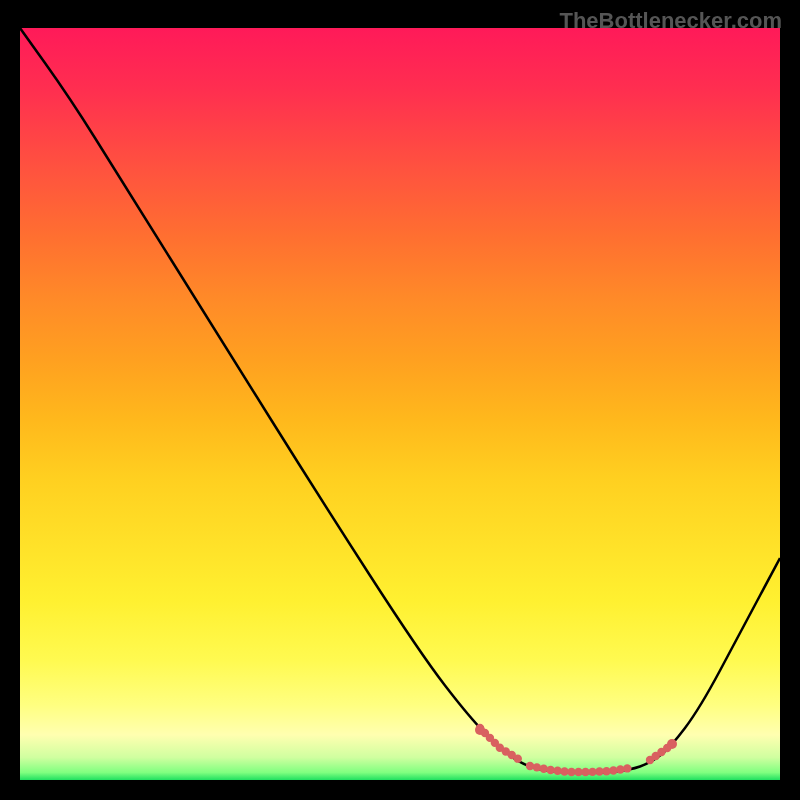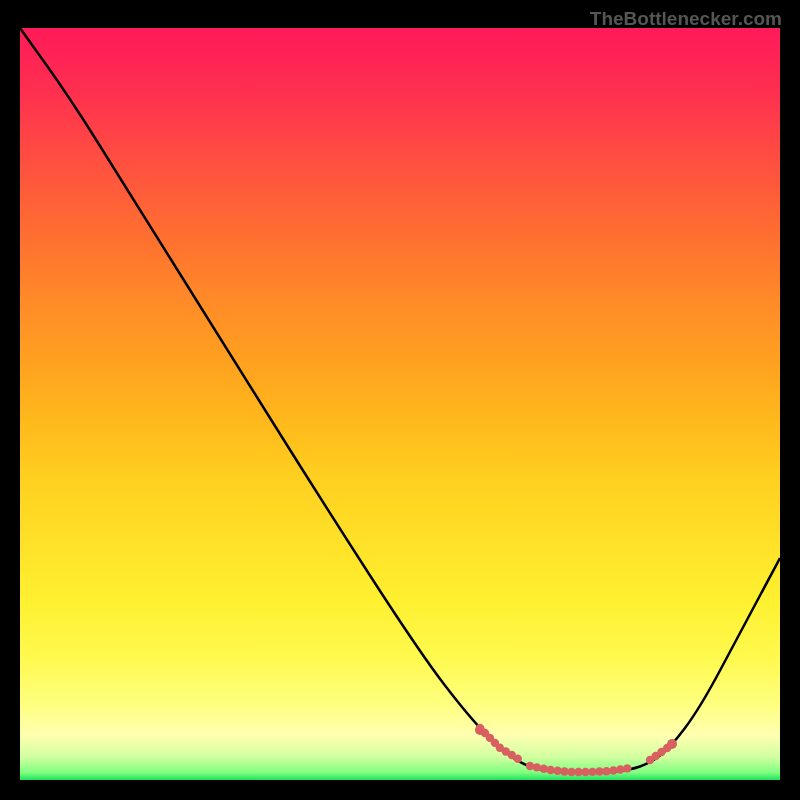--- a/index.html
+++ b/index.html
@@ -12,21 +12,21 @@
       height: 800px;
       background: #000;
       position: relative;
       font-family: Arial, sans-serif;
     }
     .watermark {
       position: absolute;
       top: 8px;
       right: 18px;
       color: #555;
-      font-size: 19px;
+      font-size: 22px;
       font-weight: bold;
       z-index: 10;
     }
     .chart-area {
       position: absolute;
       left: 20px;
       top: 28px;
       width: 760px;
       height: 752px;
       overflow: hidden;

